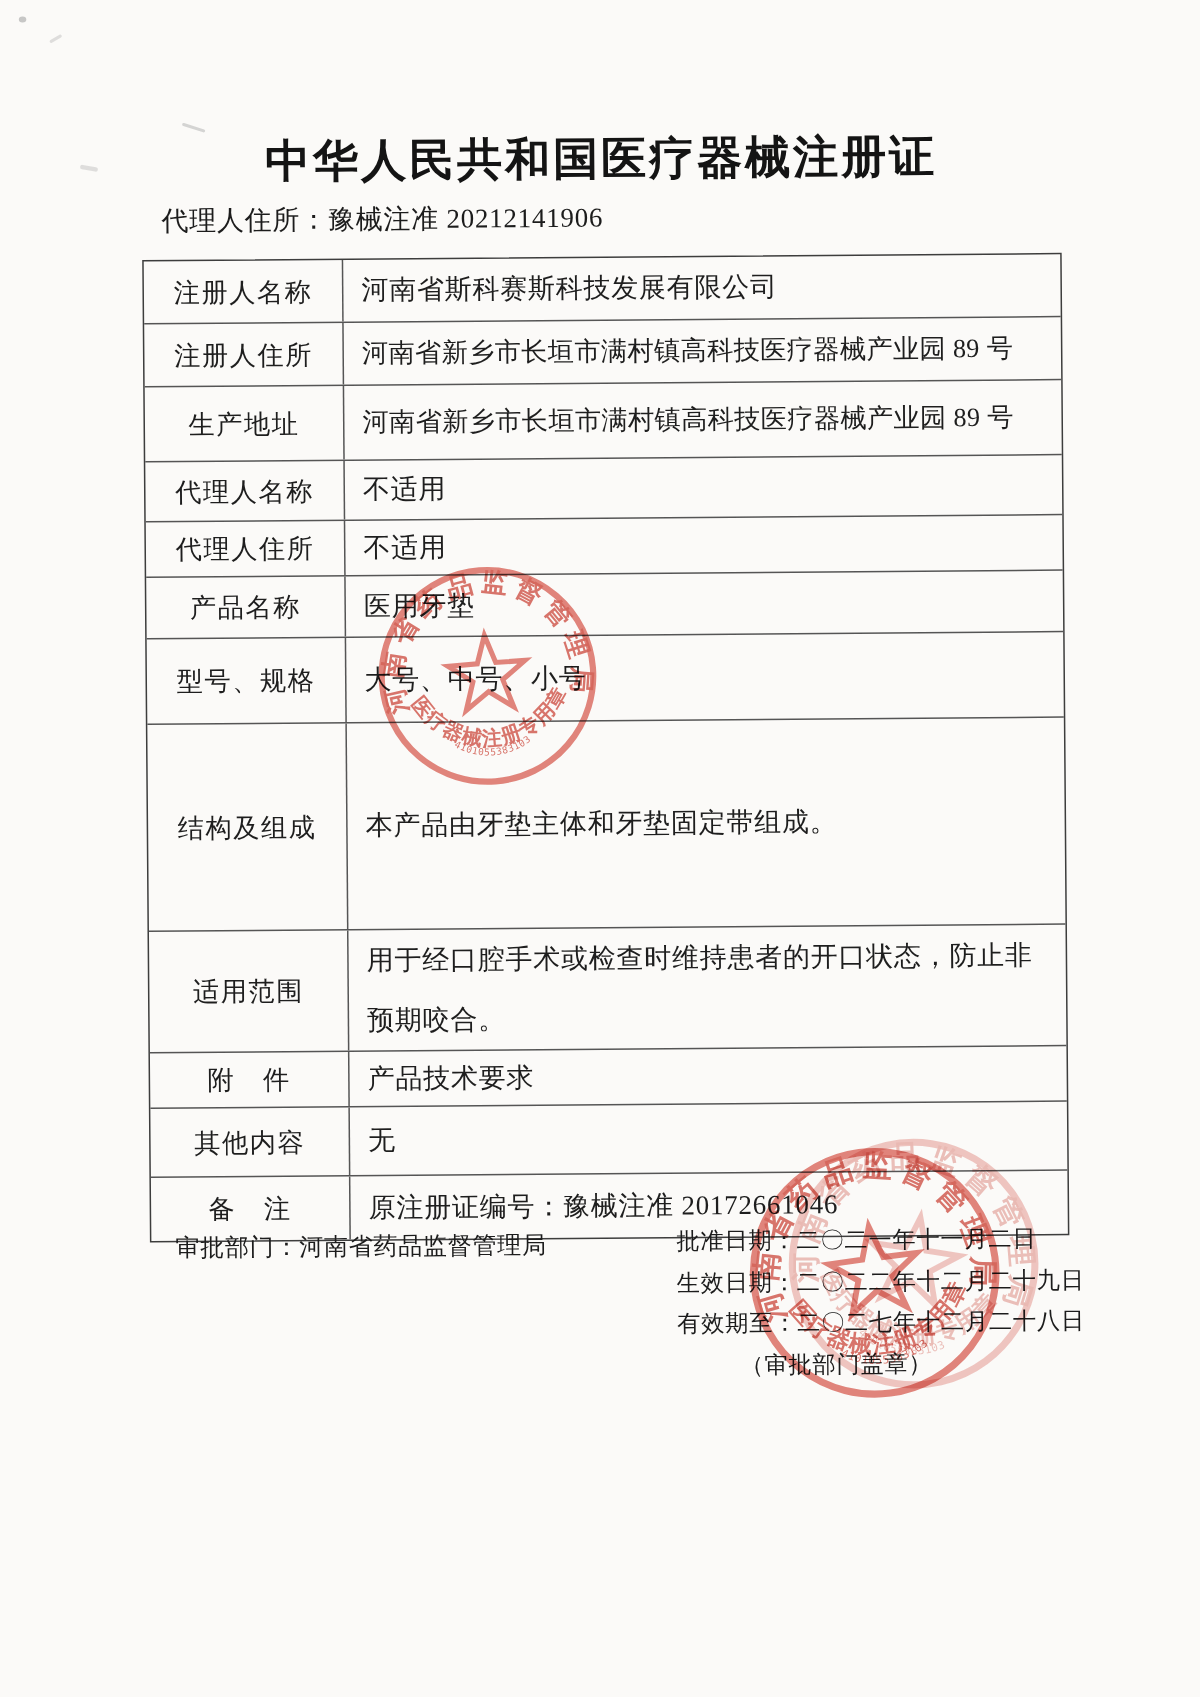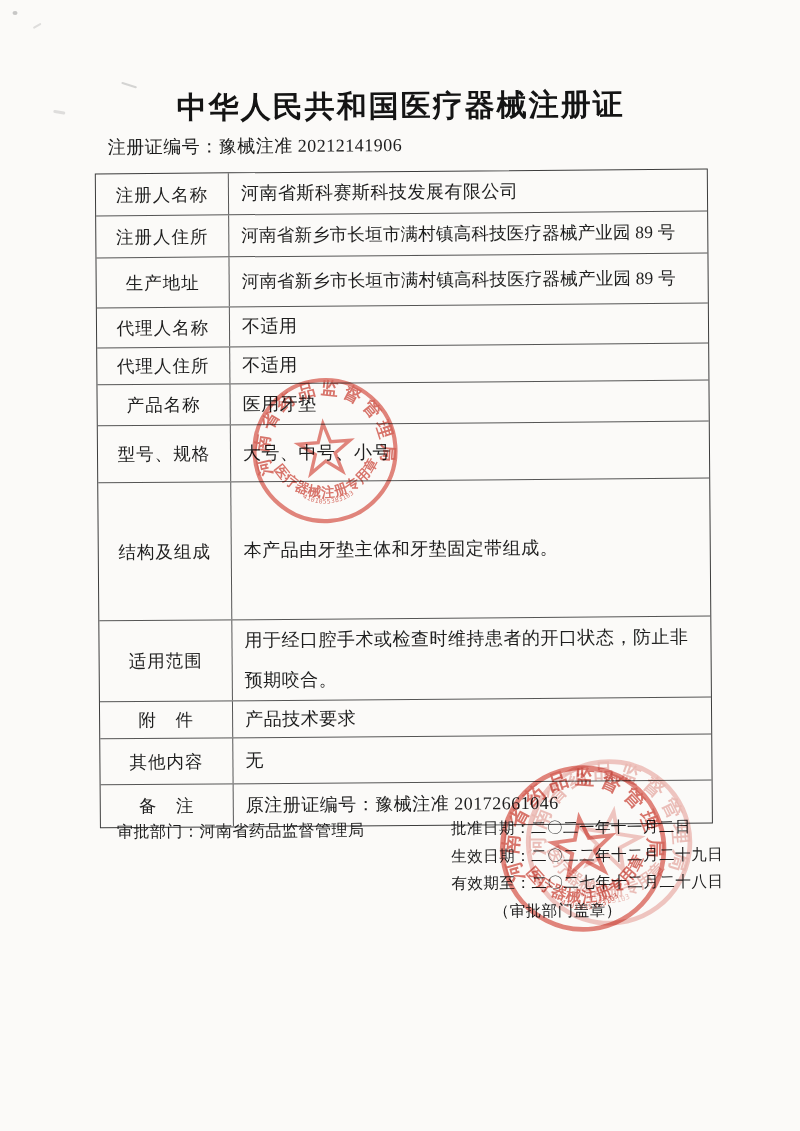--- a/index.html
+++ b/index.html
@@ -82,21 +82,21 @@
 
 <div class="sheet">
 
   <div class="speck s1"></div>
   <div class="speck s2"></div>
   <div class="speck s3"></div>
   <div class="speck s4"></div>
 
   <div class="doc-title">中华人民共和国医疗器械注册证</div>
 
-  <div class="cert-line"><span>注册证编号：</span><span class="num">豫械注准 20212141906</span></div>
+  <div class="cert-line"><span>代理人住所：</span><span class="num">豫械注准 20212141906</span></div>
 
   <div class="tbl">
     <div class="row r0">
       <div class="cell label">注册人名称</div>
       <div class="cell value">河南省斯科赛斯科技发展有限公司</div>
     </div>
     <div class="row r1">
       <div class="cell label">注册人住所</div>
       <div class="cell value">河南省新乡市长垣市满村镇高科技医疗器械产业园 89 号</div>
     </div>

